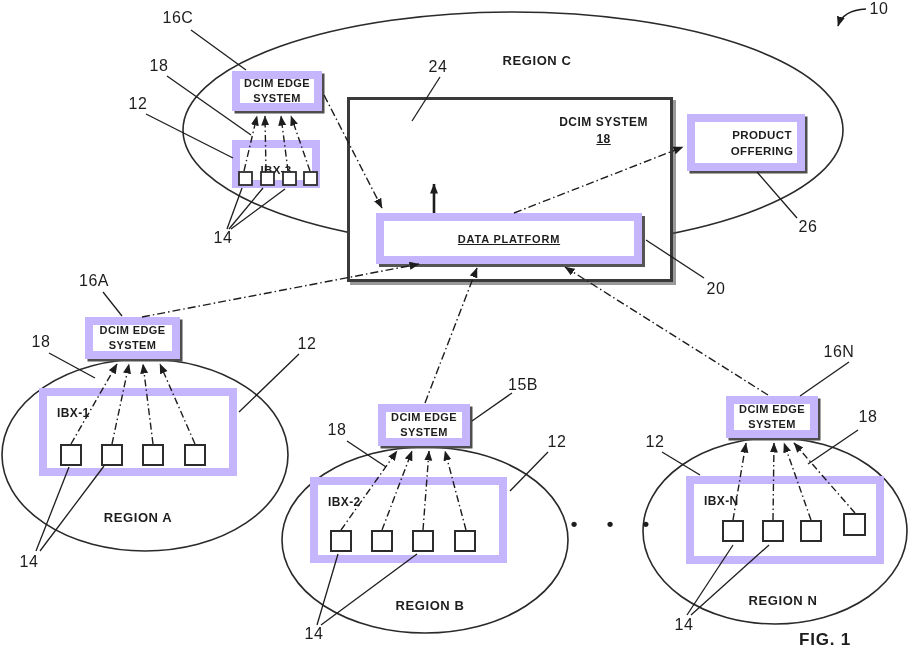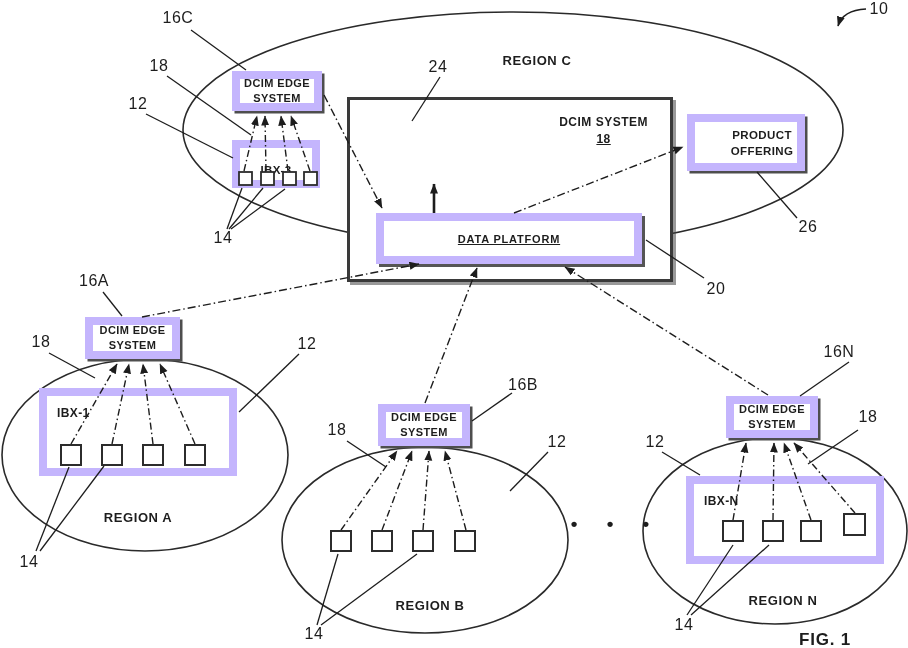--- a/index.html
+++ b/index.html
@@ -81,20 +81,23 @@
       <div>SYSTEM</div>
     </div>
     <div class="box ibx-box" style="left:39px;top:388px;width:198px;height:88px;">
       <div class="ibx-label">IBX-1</div>
     </div>
 
     <div class="box edge-box" style="left:378px;top:404px;width:92px;height:42px;">
       <div>DCIM EDGE</div>
       <div>SYSTEM</div>
     </div>
+    <div class="box ibx-box" style="left:310px;top:477px;width:197px;height:86px;">
+      <div class="ibx-label">IBX-2</div>
+    </div>
 
     <div class="box edge-box" style="left:726px;top:396px;width:92px;height:42px;">
       <div>DCIM EDGE</div>
       <div>SYSTEM</div>
     </div>
     <div class="box ibx-box" style="left:686px;top:476px;width:198px;height:88px;">
       <div class="ibx-label">IBX-N</div>
     </div>
   </div>
 
@@ -206,21 +209,21 @@
     <div class="num" style="left:159px;top:66px;">18</div>
     <div class="num" style="left:138px;top:104px;">12</div>
     <div class="num" style="left:223px;top:238px;">14</div>
     <div class="num" style="left:438px;top:67px;">24</div>
     <div class="num" style="left:808px;top:227px;">26</div>
     <div class="num" style="left:716px;top:289px;">20</div>
     <div class="num" style="left:94px;top:281px;">16A</div>
     <div class="num" style="left:41px;top:342px;">18</div>
     <div class="num" style="left:307px;top:344px;">12</div>
     <div class="num" style="left:29px;top:562px;">14</div>
-    <div class="num" style="left:523px;top:385px;">16B</div>
+    <div class="num" style="left:523px;top:385px;">15B</div>
     <div class="num" style="left:337px;top:430px;">18</div>
     <div class="num" style="left:557px;top:442px;">12</div>
     <div class="num" style="left:314px;top:634px;">14</div>
     <div class="num" style="left:839px;top:352px;">16N</div>
     <div class="num" style="left:868px;top:417px;">18</div>
     <div class="num" style="left:655px;top:442px;">12</div>
     <div class="num" style="left:684px;top:625px;">14</div>
 
     <div class="dots" style="left:616px;top:524px;">• • •</div>
     <div class="fig-label" style="left:825px;top:640px;">FIG. 1</div>

